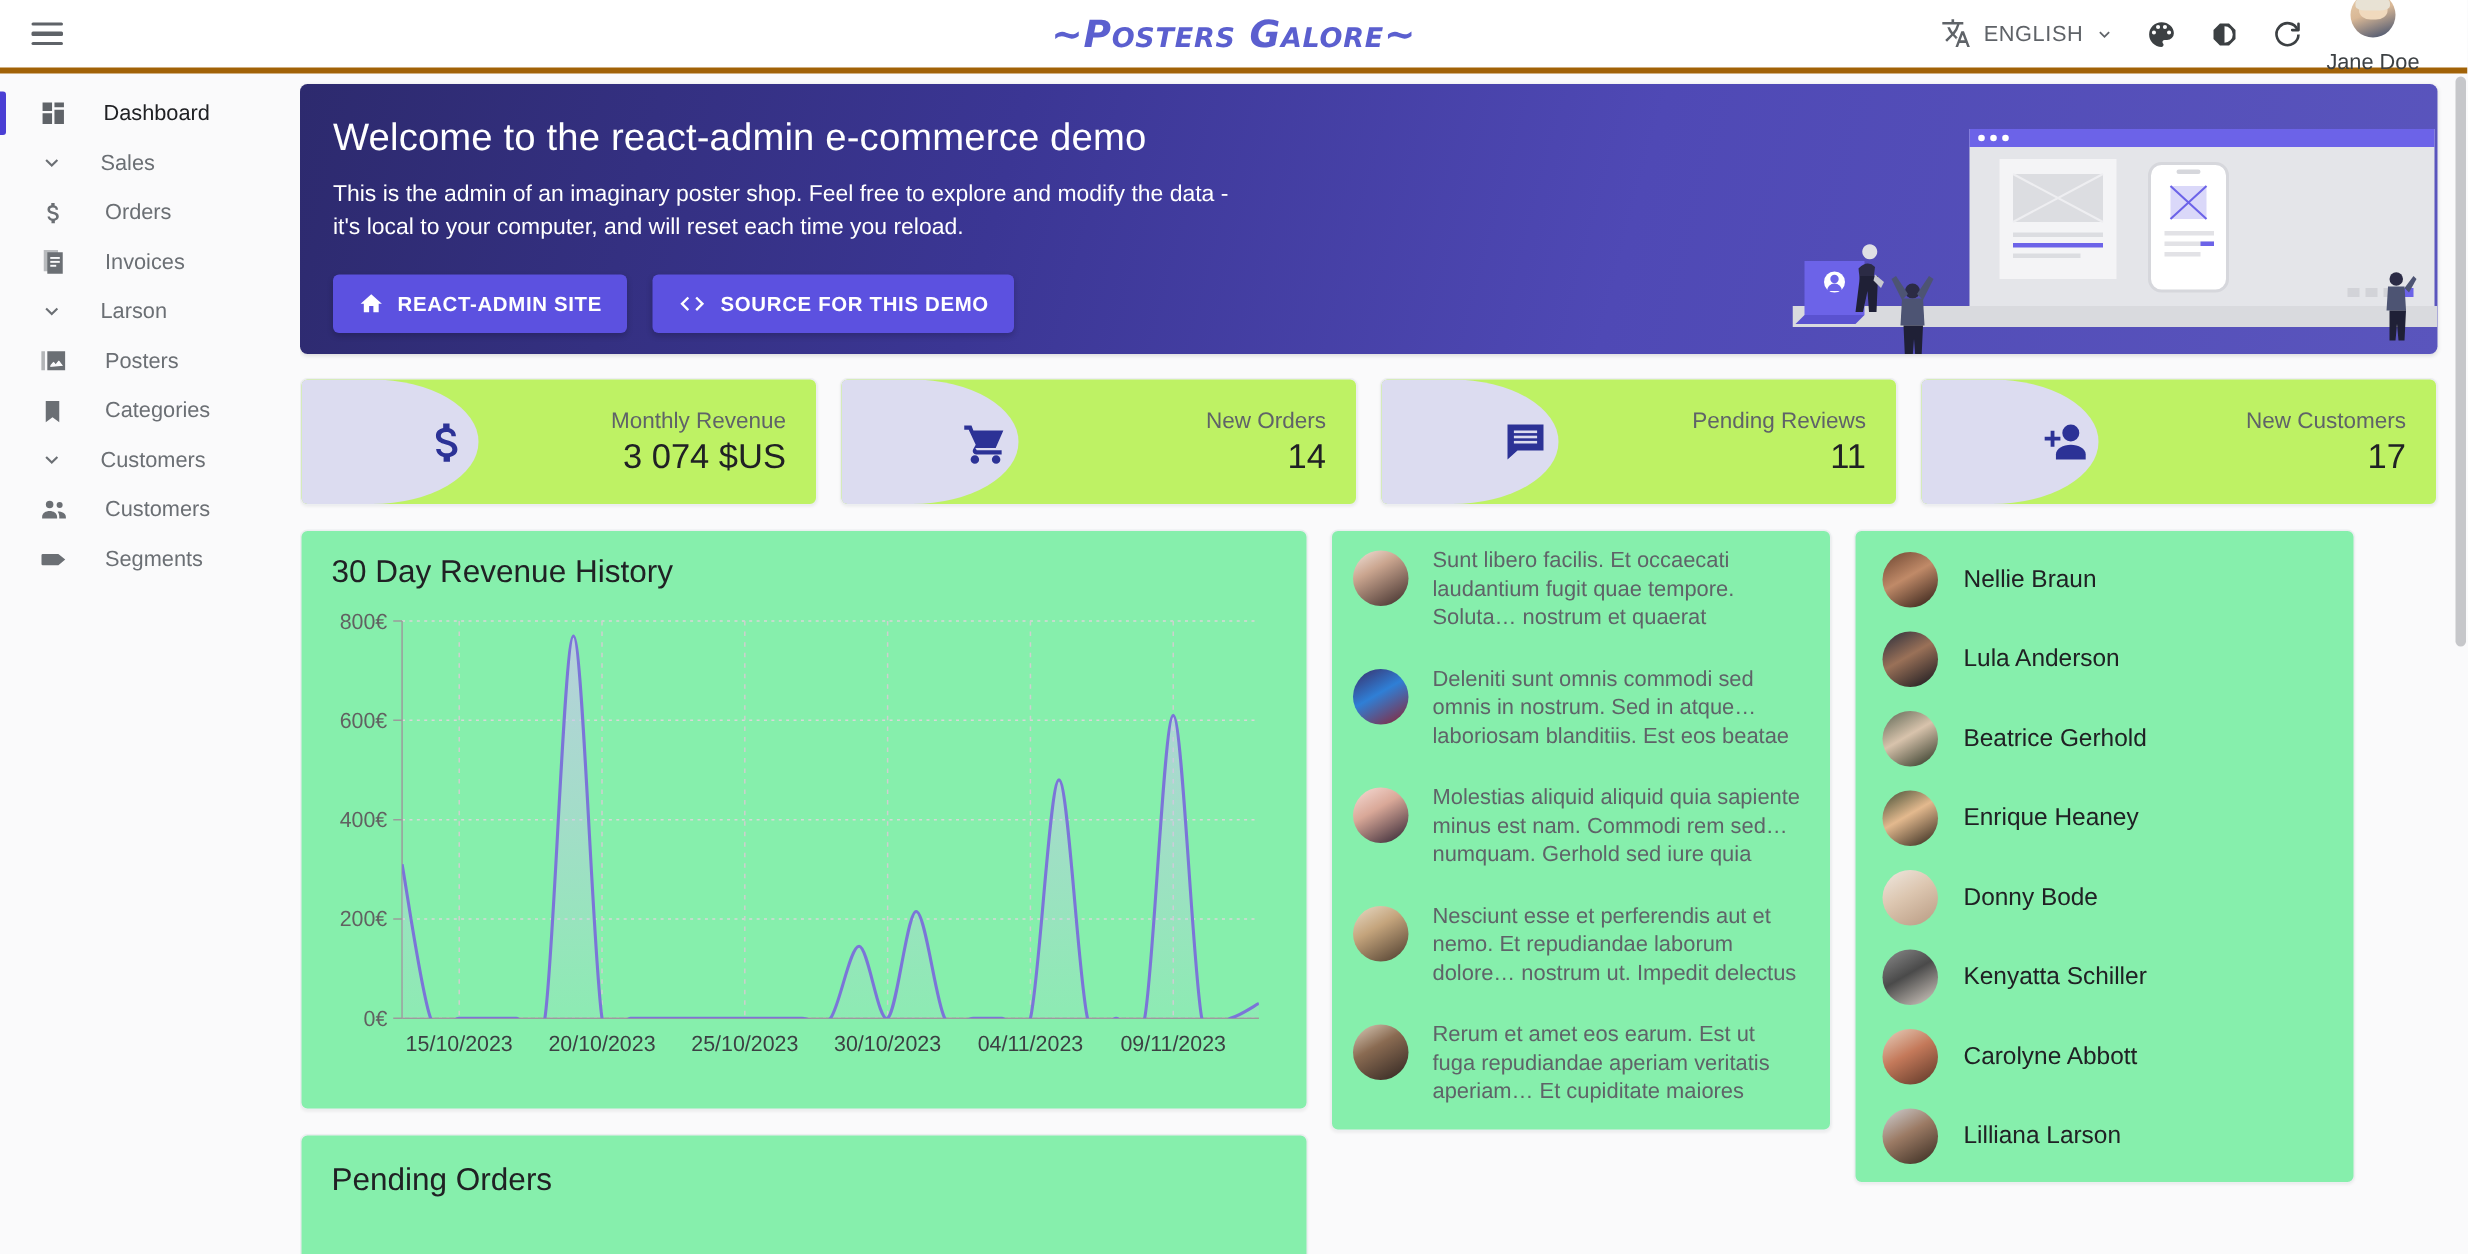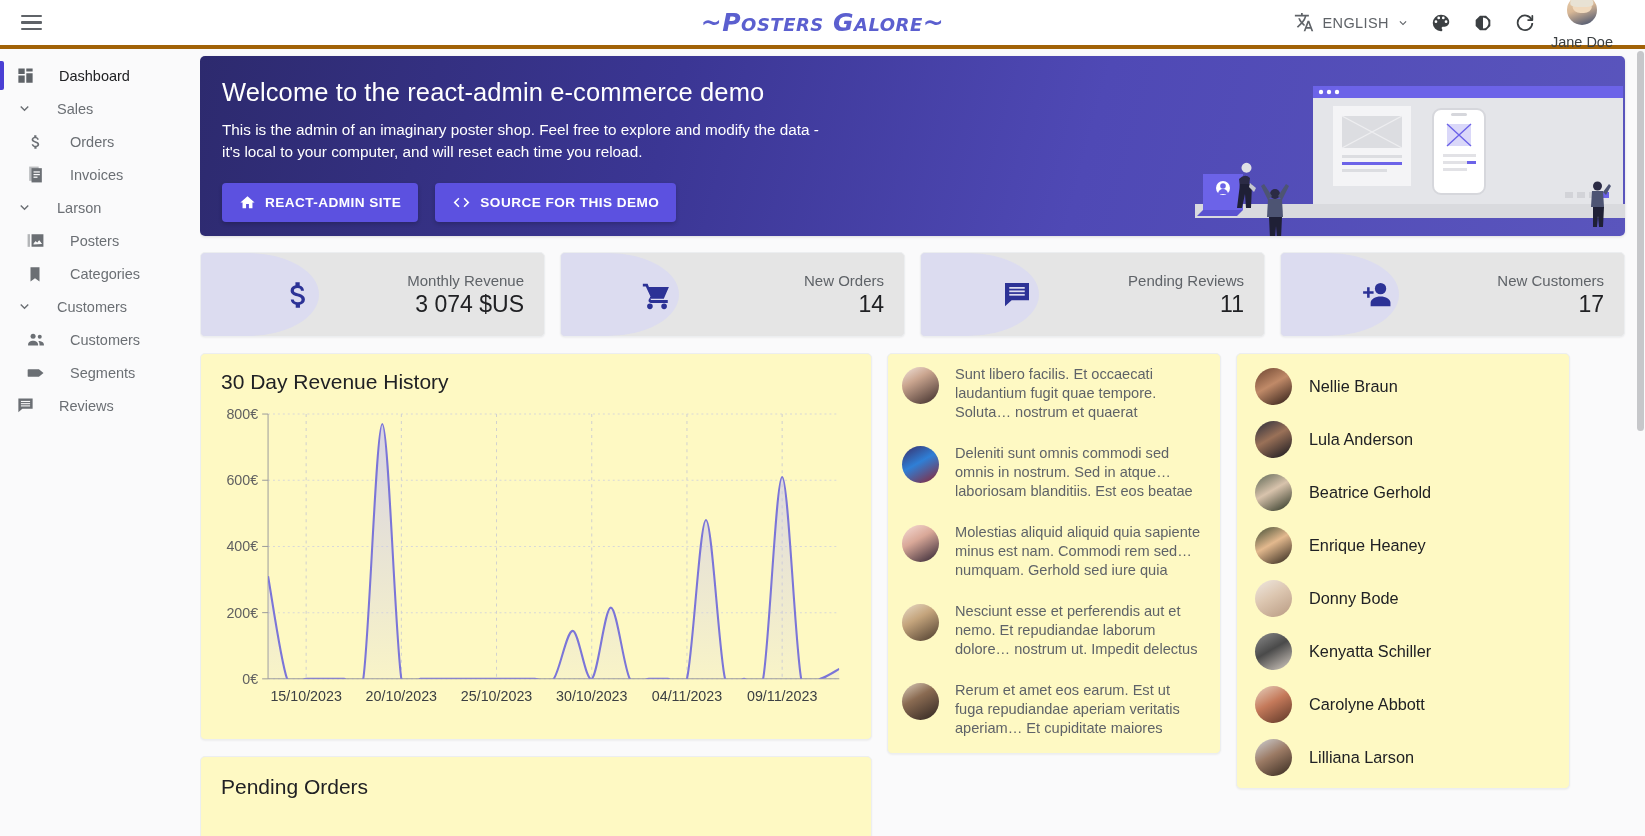--- a/index.html
+++ b/index.html
@@ -81,21 +81,21 @@
 
   
   .sidebar {
     width: 200px; min-width: 200px;
     background: #fafafb;
     padding-top: 10px;
     position: relative;
   }
   .nav-item {
     display: flex; align-items: center;
-    height: 33px; padding-left: 16px; gap: 0;
+    height: 33px; padding-left: 26px; gap: 0;
     cursor: pointer; position: relative;
     color: #6b6f74; font-size: 14.5px;
   }
   .nav-item.active { color: #202124; }
   .nav-item.active::before {
     content: ''; position: absolute; left: 0; top: 2px; bottom: 2px;
     width: 3.5px; background: #4a3fd4; border-radius: 0 2px 2px 0;
   }
   .nav-icon {
     width: 28px; min-width: 28px; display: flex; align-items: center;
@@ -138,21 +138,21 @@
     box-shadow: 0 2px 4px rgba(0,0,0,.2);
   }
   .welcome-art {
     position: absolute; right: 0; top: 10px; width: 430px; height: 175px;
     pointer-events: none;
   }
 
   
   .kpi-row { display: flex; gap: 15px; margin-top: 16px; }
   .kpi-card {
-    flex: 1; height: 85px; background: #e5e5e5; border-radius: 5px;
+    flex: 1; height: 85px; background: #bef264; border-radius: 5px;
     border: 1px solid #eceef0;
     box-shadow: 0 1px 2px rgba(0,0,0,.05);
     position: relative; overflow: hidden;
     display: flex; align-items: center; padding-left: 48px;
   }
   .kpi-blob {
     position: absolute; left: 0; top: 0; width: 118px; height: 100%;
     background: #dcdcf0; border-radius: 0 60% 60% 0 / 0 50% 50% 0;
   }
   .kpi-icon {
@@ -163,21 +163,21 @@
   .kpi-text {
     margin-left: auto; text-align: right; padding-right: 20px; z-index: 2;
   }
   .kpi-label { font-size: 15px; color: #5f6368; }
   .kpi-value { font-size: 23px; color: #202124; margin-top: 2px; }
 
   
   .lower { display: flex; gap: 15px; margin-top: 16px; align-items: flex-start; }
   .col-left { flex: 0 0 672px; max-width: 672px; }
   .panel {
-    background: #fef9c3; border-radius: 5px; border: 1px solid #eceef0;
+    background: #86efac; border-radius: 5px; border: 1px solid #eceef0;
     box-shadow: 0 1px 2px rgba(0,0,0,.05);
   }
   .panel-title {
     font-size: 21px; font-weight: 400; color: #202124;
     padding: 16px 20px 2px 20px;
   }
   .chart-box { padding: 4px 14px 8px 6px; height: 343px; }
 
   .col-mid { flex: 0 0 334px; max-width: 334px; }
   .col-right { flex: 0 0 334px; max-width: 334px; }
@@ -359,33 +359,20 @@
           </span>
           <span class="nav-label">Customers</span>
         </div>
         <div class="nav-item child">
           <span class="nav-icon">
             <svg width="20" height="20" viewBox="0 0 24 24" fill="currentColor">
               <path d="M3 7.5h12.5L21 12l-5.5 4.5H3a1 1 0 0 1-1-1v-7a1 1 0 0 1 1-1z"></path>
             </svg>
           </span>
           <span class="nav-label">Segments</span>
-        </div>
-        <div class="nav-item top">
-          <span class="nav-icon">
-            <svg width="19" height="19" viewBox="0 0 24 24" fill="currentColor">
-              <path d="M3 3h18v13H8l-5 4.5z"></path>
-              <g fill="#fafafb">
-                <rect x="6.2" y="6.2" width="11.6" height="1.4"></rect>
-                <rect x="6.2" y="9" width="11.6" height="1.4"></rect>
-                <rect x="6.2" y="11.8" width="11.6" height="1.4"></rect>
-              </g>
-            </svg>
-          </span>
-          <span class="nav-label">Reviews</span>
         </div>
       </nav>
 
     <div class="main">
       <div class="main-inner">
 
         <section class="welcome">
           <h1>Welcome to the react-admin e-commerce demo</h1>
           <p>
             <span>This is the admin of an imaginary poster shop. Feel free to explore and modify the data -</span><br>

